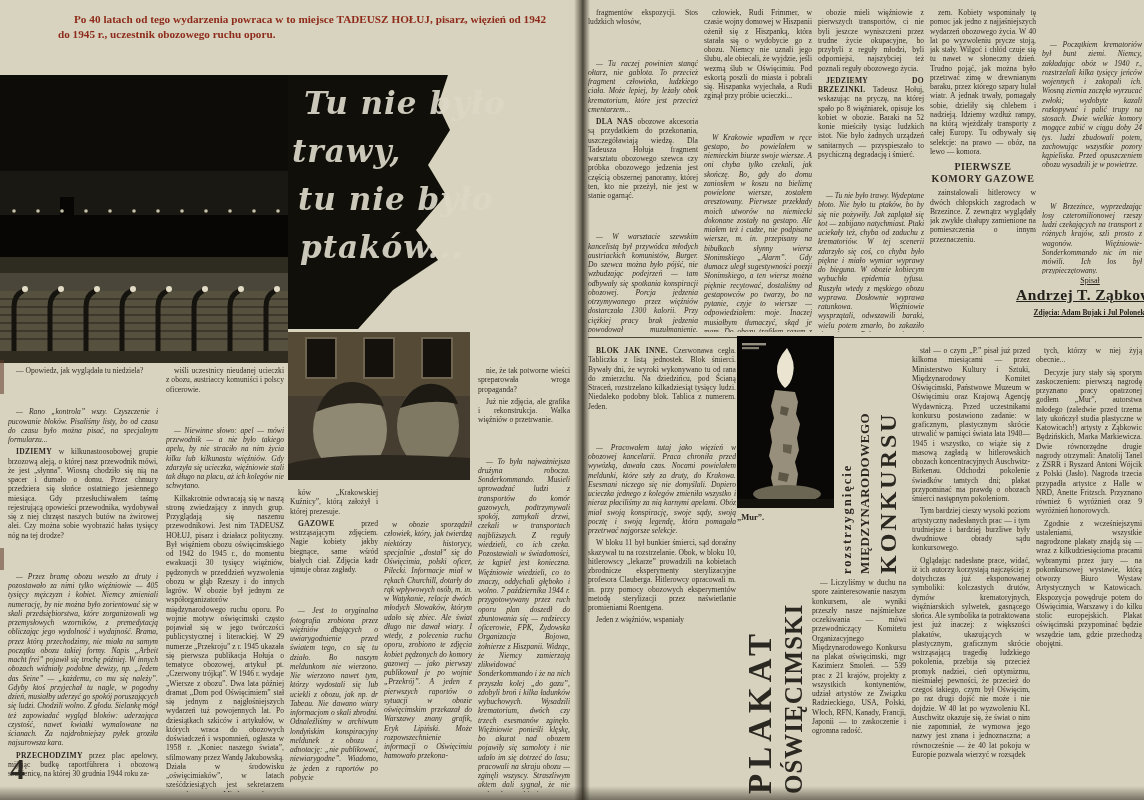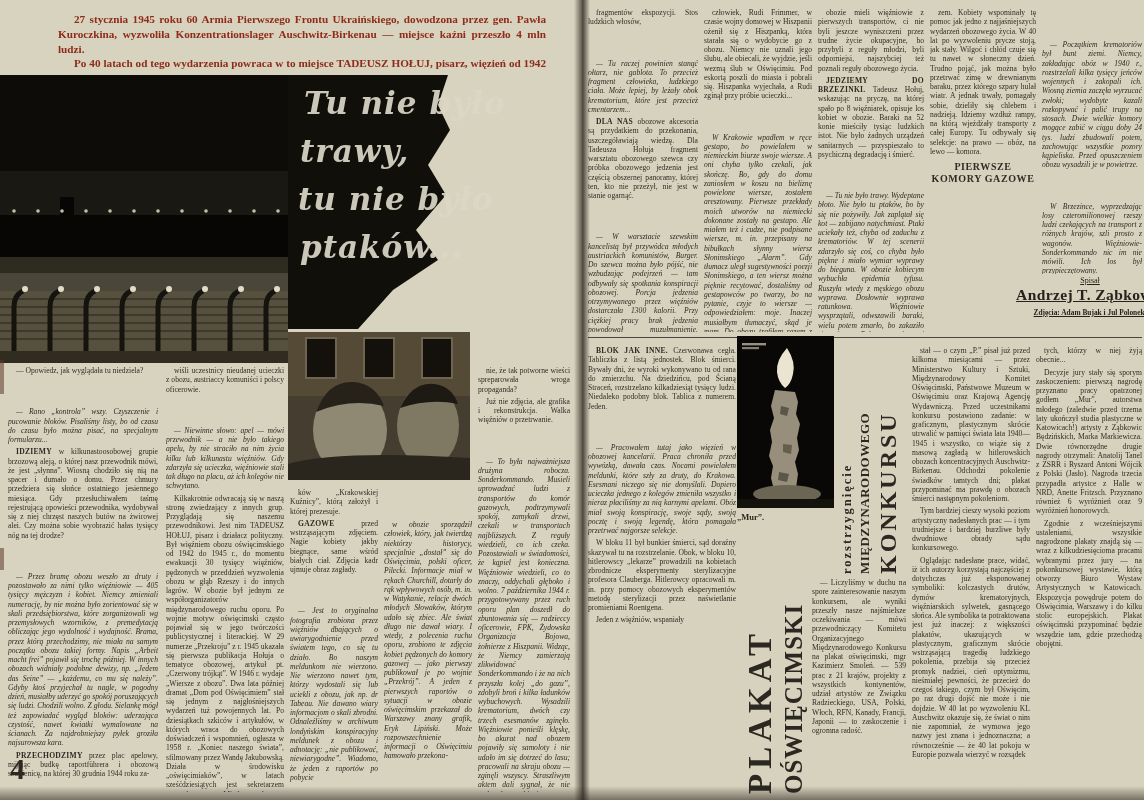--- a/index.html
+++ b/index.html
@@ -17,21 +17,21 @@
   
   #lede{position:absolute;left:58px;top:12px;width:488px;}
   #lede p{margin:0;text-indent:16px;font-weight:bold;font-size:11.2px;line-height:1.32;
           color:#8e2b1a;text-align:justify;}
   #photo1{position:absolute;left:0;top:75px;width:288px;height:288px;}
   #titlebox{position:absolute;left:288px;top:75px;width:258px;height:254px;isolation:isolate;}
   #titlebox svg{position:absolute;left:0;top:0;}
   .tline{position:absolute;font-family:"DejaVu Serif",serif;font-style:italic;font-weight:bold;
          font-size:31px;color:#dcd7c4;mix-blend-mode:difference;white-space:nowrap;
          letter-spacing:1px;}
-  #t1{left:16px;top:10px;} #t2{left:12px;top:58px;} #t3{left:10px;top:106px;} #t4{left:12px;top:154px;}
+  #t1{left:16px;top:10px;} #t2{left:4px;top:58px;} #t3{left:10px;top:106px;} #t4{left:12px;top:154px;}
   #photo2{position:absolute;left:288px;top:332px;width:182px;height:148px;}
   #colL1{left:8px;top:366px;width:150px;height:426px;}
   #colL2{left:166px;top:366px;width:118px;height:426px;}
   #colL3{left:290px;top:488px;width:88px;height:304px;}
   #colL4{left:384px;top:488px;width:88px;height:304px;}
   #colL5{left:478px;top:366px;width:92px;height:426px;}
   #pageno{position:absolute;left:10px;top:752px;font-weight:bold;font-size:30px;color:#2c2822;}
   
   #gutter{position:absolute;left:574px;top:0;width:16px;height:800px;
           background:linear-gradient(90deg,rgba(60,54,40,0) 0,rgba(52,47,35,.65) 45%,rgba(40,36,26,.8) 55%,rgba(60,54,40,0) 100%);}
@@ -65,21 +65,20 @@
   #capMur{position:absolute;left:737px;top:512px;width:97px;font-size:8.5px;font-weight:bold;color:#2b2721;}
 </style>
 </head>
 <body>
 
 <div id="spread">
 
   <div>
 
     <div id="lede">
-        <p>27 stycznia 1945 roku 60 Armia Pierwszego Frontu Ukraińskiego, dowodzona przez gen. Pawła Kuroczkina, wyzwoliła Konzentrationslager Auschwitz-Birkenau — miejsce kaźni przeszło 4 mln ludzi.</p>
         <p>Po 40 latach od tego wydarzenia powraca w to miejsce TADEUSZ HOŁUJ, pisarz, więzień od 1942 do 1945 r., uczestnik obozowego ruchu oporu.</p>
       </div>
 
     <div id="photo1">
       <svg width="288" height="288" viewBox="0 0 288 288">
         <rect width="288" height="288" fill="#0d0c08"></rect>
         <rect y="96" width="288" height="44" fill="#1a1812"></rect>
         <path d="M0 140 h60 v-18 h14 v18 h214 v42 H0 Z" fill="#070605"></path>
         <g fill="#d8d2ba" opacity="0.9">
           <circle cx="14" cy="136" r="1.8"></circle>
@@ -207,20 +206,21 @@
         <p class="it">W Krakowie wpadłem w ręce gestapo, bo powielałem w niemieckim biurze swoje wiersze. A oni chyba tylko czekali, jak skończę. Bo, gdy do domu zaniosłem w koszu na bieliznę powielone wiersze, zostałem aresztowany. Pierwsze przekłady moich utworów na niemiecki dokonane zostały na gestapo. Ale miałem też i cudze, nie podpisane wiersze, m. in. przepisany na bibułkach słynny wiersz Słonimskiego „Alarm”. Gdy tłumacz uległ sugestywności poezji Słonimskiego, a ten wiersz można pięknie recytować, dostaliśmy od gestapowców po twarzy, bo na pytanie, czyje to wiersze — odpowiedziałem: moje. Inaczej musiałbym tłumaczyć, skąd je mam. Do obozu trafiłem razem z Józefem Cyrankiewiczem.</p>
       </div>
     <div id="colR3" class="col">
         <p>obozie mieli więźniowie z pierwszych transportów, ci nie byli jeszcze wyniszczeni przez trudne życie okupacyjne, bo przybyli z reguły młodzi, byli odporniejsi, najszybciej też poznali reguły obozowego życia.</p>
         <p><strong class="lead">JEDZIEMY DO BRZEZINKI. </strong>Tadeusz Hołuj, wskazując na pryczę, na której spało po 8 więźniarek, opisuje los kobiet w obozie. Baraki na 52 konie mieściły tysiąc ludzkich istot. Nie było żadnych urządzeń sanitarnych — przyspieszało to psychiczną degradację i śmierć.</p>
         <p class="it">— Tu nie było trawy. Wydeptane błoto. Nie było tu ptaków, bo by się nie pożywiły. Jak zaplątał się kot — zabijano natychmiast. Ptaki uciekały też, chyba od zaduchu z krematoriów. W tej scenerii zdarzyło się coś, co chyba było piękne i miało wymiar wyprawy do bieguna. W obozie kobiecym wybuchła epidemia tyfusu. Ruszyła wtedy z męskiego obozu wyprawa. Dosłownie wyprawa ratunkowa. Więźniowie wysprzątali, odwszawili baraki, wielu potem zmarło, bo zakaziło się tyfusem. Było to tragiczne i piękne zara-</p>
       </div>
     <div id="colR4" class="col">
         <p>zem. Kobiety wspominały tę pomoc jak jedno z najjaśniejszych wydarzeń obozowego życia. W 40 lat po wyzwoleniu prycze stoją, jak stały. Wilgoć i chłód czuje się tu nawet w słoneczny dzień. Trudno pojąć, jak można było przetrwać zimę w drewnianym baraku, przez którego szpary hulał wiatr. A jednak trwały, pomagały sobie, dzieliły się chlebem i nadzieją. Idziemy wzdłuż rampy, na którą wjeżdżały transporty z całej Europy. Tu odbywały się selekcje: na prawo — obóz, na lewo — komora.</p>
         <p class="hd">PIERWSZE KOMORY GAZOWE</p>
+        <p>zainstalowali hitlerowcy w dwóch chłopskich zagrodach w Brzezince. Z zewnątrz wyglądały jak zwykłe chałupy zamienione na pomieszczenia o innym przeznaczeniu.</p>
       </div>
     <div id="colR5" class="col">
         <p class="it">— Początkiem krematoriów był bunt ziemi. Niemcy, zakładając obóz w 1940 r., rozstrzelali kilka tysięcy jeńców wojennych i zakopali ich. Wiosną ziemia zaczęła wyrzucać zwłoki; wydobyte kazali rozkopywać i palić trupy na stosach. Dwie wielkie komory mogące zabić w ciągu doby 24 tys. ludzi zbudowali potem, zachowując wszystkie pozory kąpieliska. Przed opuszczeniem obozu wysadzili je w powietrze.</p>
         <p class="it">W Brzezince, wyprzedzając losy czteromilionowej rzeszy ludzi czekających na transport z różnych krajów, szli prosto z wagonów. Więźniowie-Sonderkommando nic im nie mówili. Ich los był przypieczętowany.</p>
         <p><strong class="lead">STOIMY </strong>z naszym przewodnikiem przed pomnikiem Ofiar Oświęcimia. Brakuje mu dynamiki, ruchu. Wielu wolałoby pomnik pionowy, wyraźny.</p>
       </div>
 
     <div id="byline">
       <p class="pre">Spisał</p>
       <p class="auth">Andrzej T. Ząbkowic</p>

